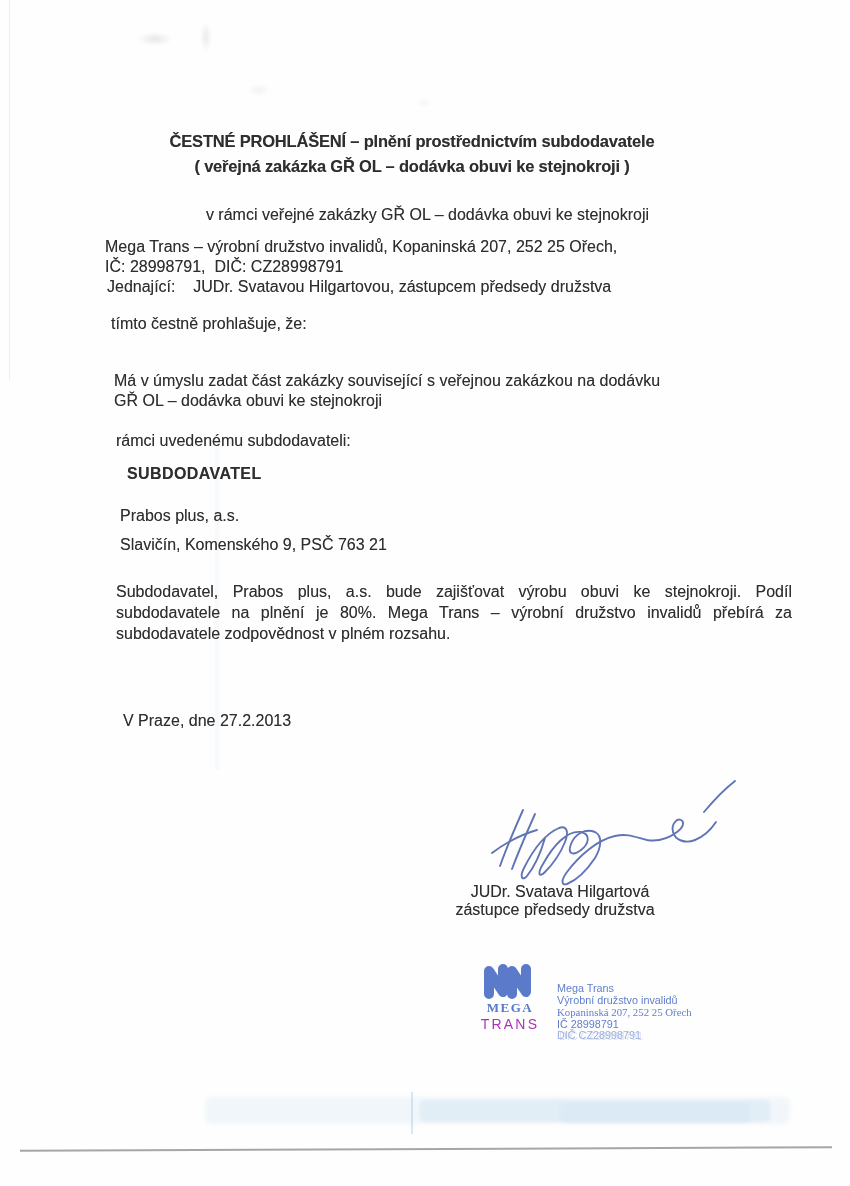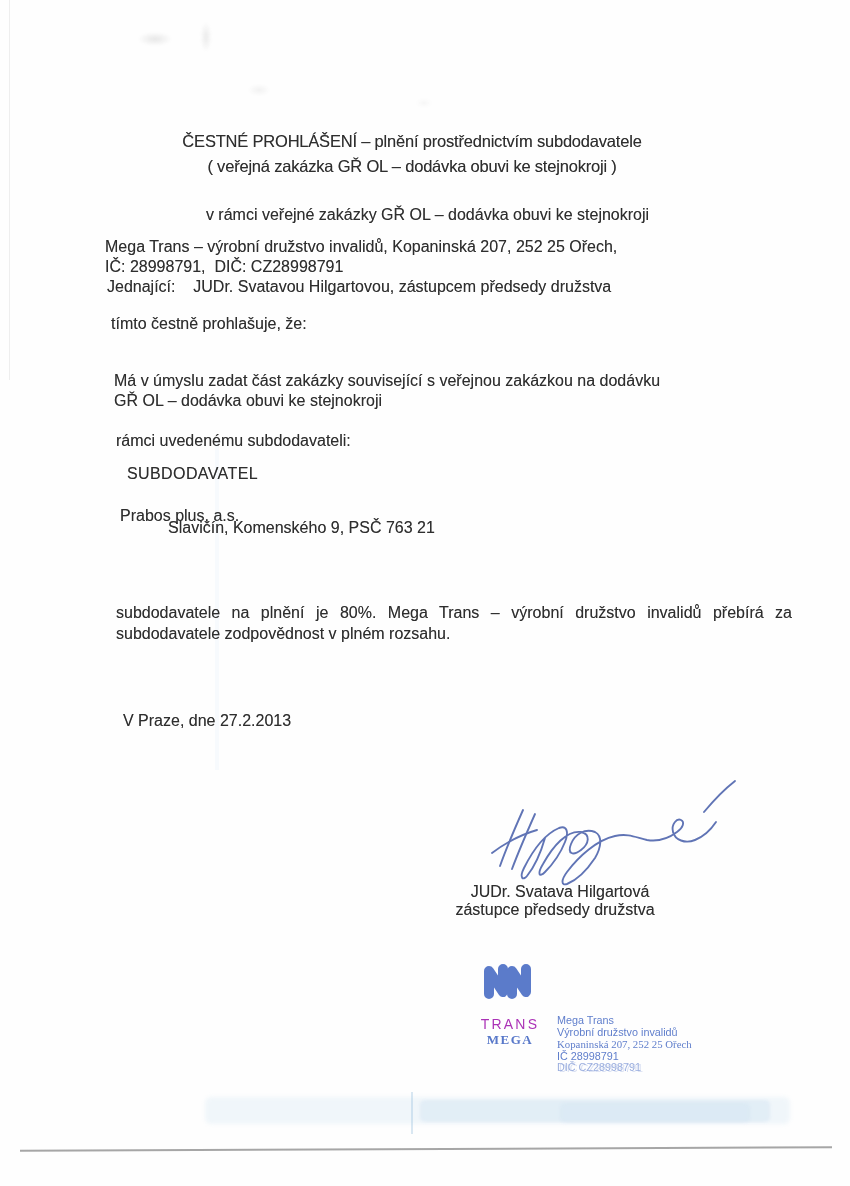--- a/index.html
+++ b/index.html
@@ -3,28 +3,28 @@
 <meta charset="utf-8">
 <style>
   html,body{margin:0;padding:0;background:#ffffff;}
   .page{
     position:relative;width:850px;height:1186px;background:#fefefe;overflow:hidden;
     font-family:"Liberation Sans","DejaVu Sans",sans-serif;color:#2e2e2e;
   }
   .line{position:absolute;font-size:16px;line-height:20px;white-space:pre;
         text-shadow:0 0 .5px rgba(46,46,46,.45);}
   .ctr{text-align:center;}
-  .bold{font-weight:400;}
+  .bold{font-weight:700;}
   .title{font-size:16.5px;letter-spacing:-.2px;}
   .just{white-space:normal;text-align:justify;text-align-last:justify;}
   .scope{line-height:21px;}
   
   .sig{position:absolute;left:478px;top:776px;}
   
-  .stamp-blue{color:#4a6dc5;margin-top:32px;}
+  .stamp-blue{color:#4a6dc5;}
   .stamp-logo{position:absolute;left:483px;top:964px;opacity:.9;}
   .mega{position:absolute;left:481px;top:1000px;width:58px;text-align:center;
         font-size:13px;font-weight:700;letter-spacing:1.5px;opacity:.92;font-family:Liberation Serif, serif;}
   .trans{position:absolute;left:480px;top:1016px;width:60px;text-align:center;
          font-size:14px;font-weight:400;letter-spacing:2.2px;color:#a21caf;opacity:.9;}
   .stamp-line{position:absolute;left:557px;width:230px;font-size:10.8px;line-height:12px;
               white-space:pre;opacity:.88;}
   .stamp-faded{opacity:.55;text-shadow:2px 1px 0 rgba(74,109,197,.4);}
   
   .artifact{position:absolute;pointer-events:none;}
@@ -53,22 +53,23 @@
   <div class="line" style="left:111px;top:314px;">tímto čestně prohlašuje, že:</div>
 
   <div class="line" style="left:114px;top:371px;">Má v úmyslu zadat část zakázky související s veřejnou zakázkou na dodávku</div>
   <div class="line" style="left:114px;top:391px;">GŘ OL – dodávka obuvi ke stejnokroji</div>
 
   <div class="line" style="left:116px;top:431px;">rámci uvedenému subdodavateli:</div>
 
   <div class="line bold" style="left:127px;top:464px;letter-spacing:.4px;">SUBDODAVATEL</div>
 
   <div class="line" style="left:120px;top:506px;">Prabos plus, a.s.</div>
-  <div class="line" style="left:120px;top:518px;margin-left:48px;">Slavičín, Komenského 9, PSČ 763 21</div>
+  <div class="line" style="left:120px;top:535px;">Slavičín, Komenského 9, PSČ 763 21</div>
 
+  <div class="line scope just" style="left:116px;top:581px;width:676px;">Subdodavatel, Prabos plus, a.s. bude zajišťovat výrobu obuvi  ke stejnokroji. Podíl</div>
   <div class="line scope just" style="left:116px;top:602px;width:676px;">subdodavatele na plnění je 80%. Mega Trans – výrobní družstvo invalidů přebírá za</div>
   <div class="line scope" style="left:116px;top:623px;">subdodavatele zodpovědnost v plném rozsahu.</div>
 
   <div class="line" style="left:123px;top:711px;">V Praze, dne 27.2.2013</div>
 
   <svg class="sig" width="264" height="112" viewBox="0 0 264 112" fill="none">
     <g stroke="#5066ae" stroke-width="1.9" stroke-linecap="round" stroke-linejoin="round" opacity=".9">
       <path d="M22,90 C28,73 37,52 45,34"></path>
       <path d="M34,93 C40,77 49,56 57,38"></path>
       <path d="M14,77 C30,65 45,58 59,54"></path>

